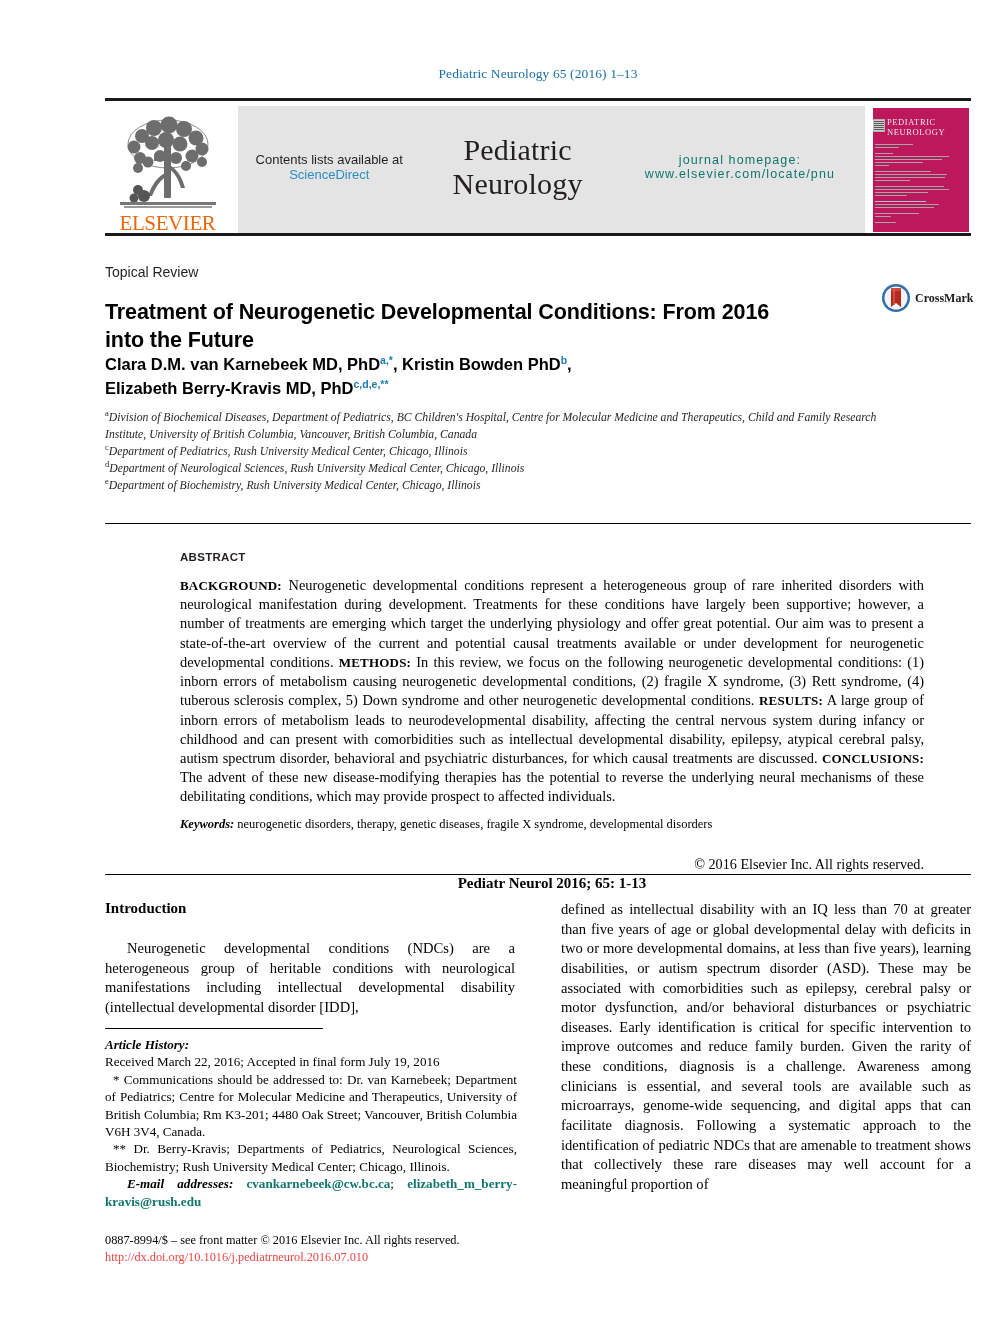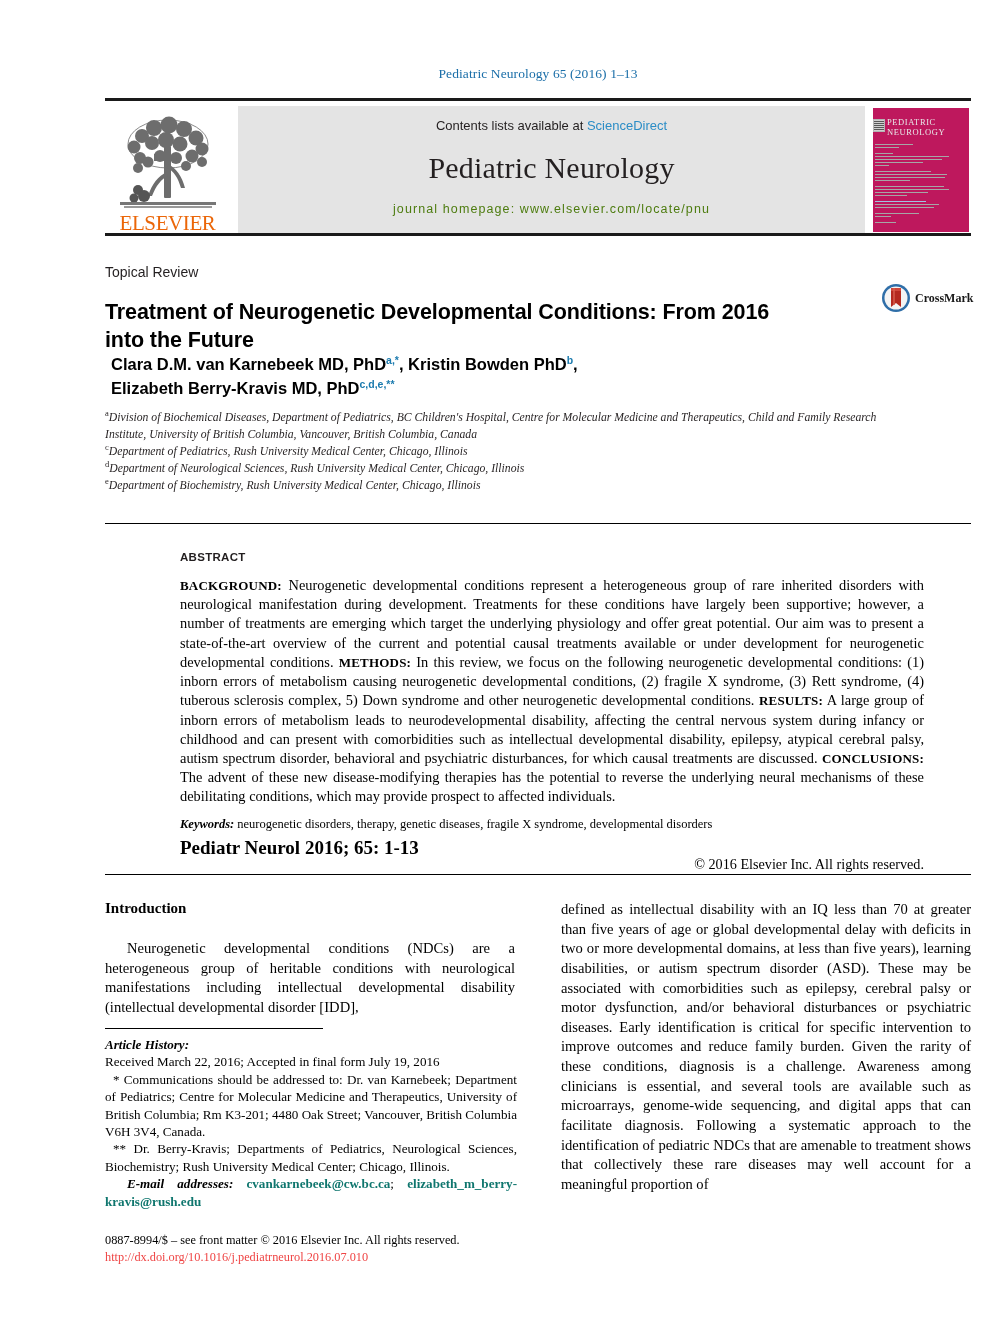--- a/index.html
+++ b/index.html
@@ -68,44 +68,45 @@
     font-size: 21px;
     color: #eb6608;
     letter-spacing: -0.4px;
     line-height: 1;
     margin-top: 1px;
   }
   .masthead-center {
     flex: 1 1 auto;
     background: #e4e4e4;
     display: flex;
-    flex-direction: column;
+    flex-direction: row;
     align-items: center;
     justify-content: space-between;
     padding: 12px 0 17px 0;
     margin: 2px 8px 3px 8px;
+    text-align: center;
   }
   .contents-line {
     font-family: "Liberation Sans", sans-serif;
     font-size: 13px;
     color: #231f20;
   }
   .contents-line .sd {
     color: #2b8dc6;
   }
   .journal-name {
     font-family: "Liberation Serif", serif;
     font-size: 30px;
     color: #231f20;
     letter-spacing: 0.2px;
   }
   .homepage-line {
     font-family: "Liberation Sans", sans-serif;
     font-size: 12.5px;
-    color: #4d7c0f;
+    color: #0f766e;
     letter-spacing: 1.1px;
   }
   .cover-thumb {
     width: 96px;
     flex: 0 0 96px;
     margin: 4px 2px 4px 0;
     background: #be185d;
     position: relative;
     display: flex;
     align-items: flex-start;
@@ -174,21 +175,21 @@
   .crossmark-text {
     font-family: "Liberation Serif", serif;
     font-size: 12px;
     font-weight: bold;
     color: #1a1a1a;
   }
 
   .authors {
     position: absolute;
     top: 353px;
-    left: 68px;
+    left: 62px;
     width: 760px;
     font-family: "Liberation Sans", sans-serif;
     font-weight: bold;
     font-size: 16.5px;
     line-height: 1.45;
     color: #000;
   }
   .authors sup {
     color: #1a7aae;
     font-size: 10.5px;
@@ -262,27 +263,27 @@
     top: 817px;
     left: 137px;
     width: 744px;
     font-family: "Liberation Serif", serif;
     font-size: 12.5px;
     color: #000;
   }
   .keywords b { font-style: italic; }
   .cite-line {
     position: absolute;
-    top: 837px;
+    top: 875px;
     left: 137px;
     width: 744px;
-    text-align: left;
-    font-family: "Liberation Serif", serif;
-    font-weight: bold;
-    font-size: 19px;
+    text-align: center;
+    font-family: "Liberation Serif", serif;
+    font-weight: bold;
+    font-size: 15px;
   }
   .copyright-line {
     position: absolute;
     top: 856px;
     left: 137px;
     width: 744px;
     text-align: right;
     font-family: "Liberation Serif", serif;
     font-size: 14.2px;
   }

